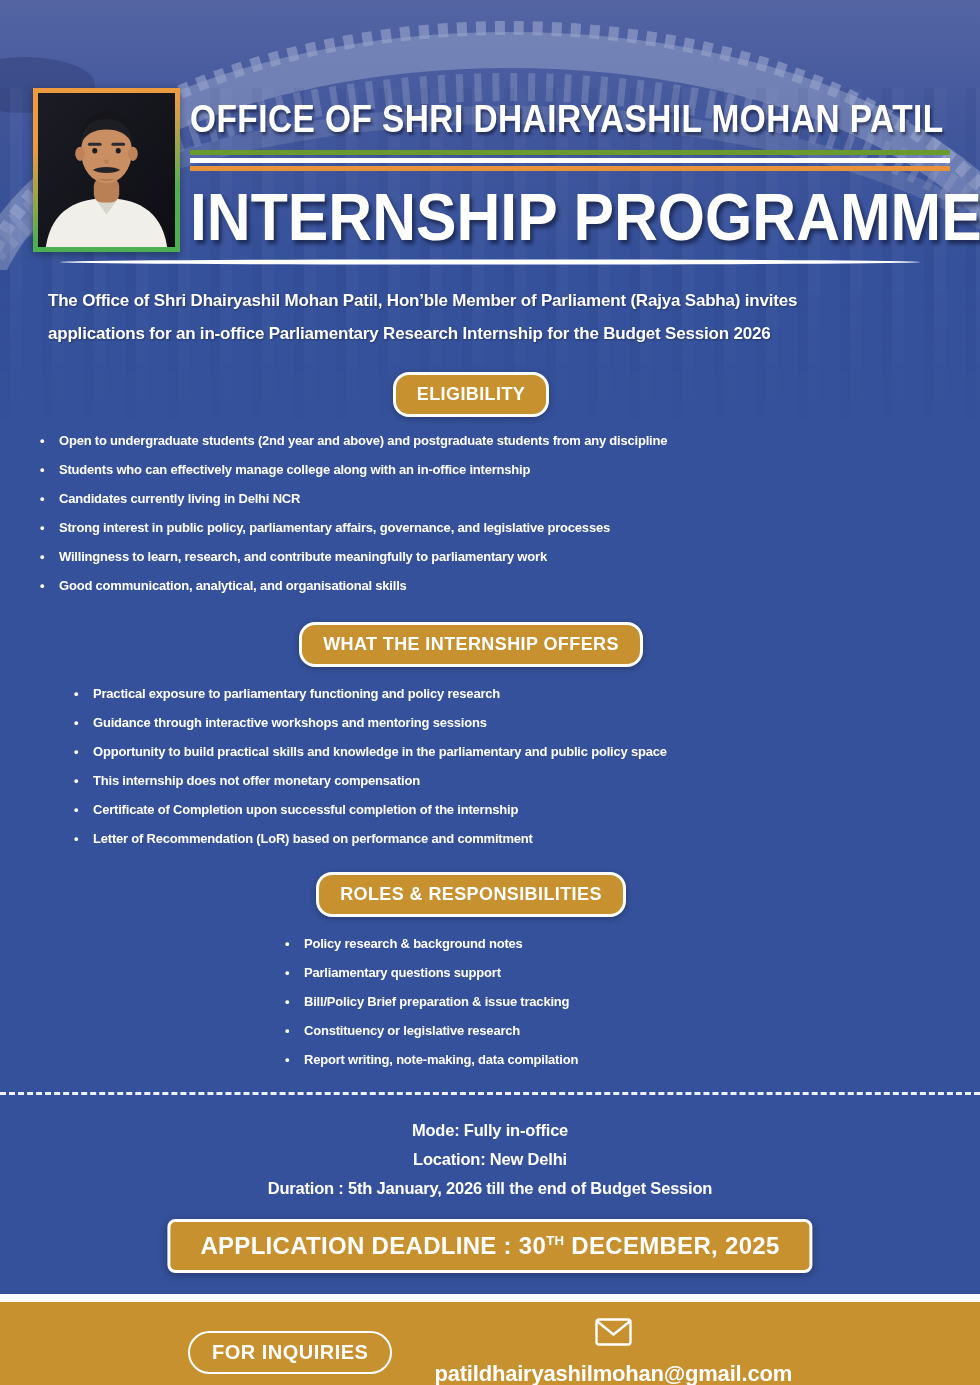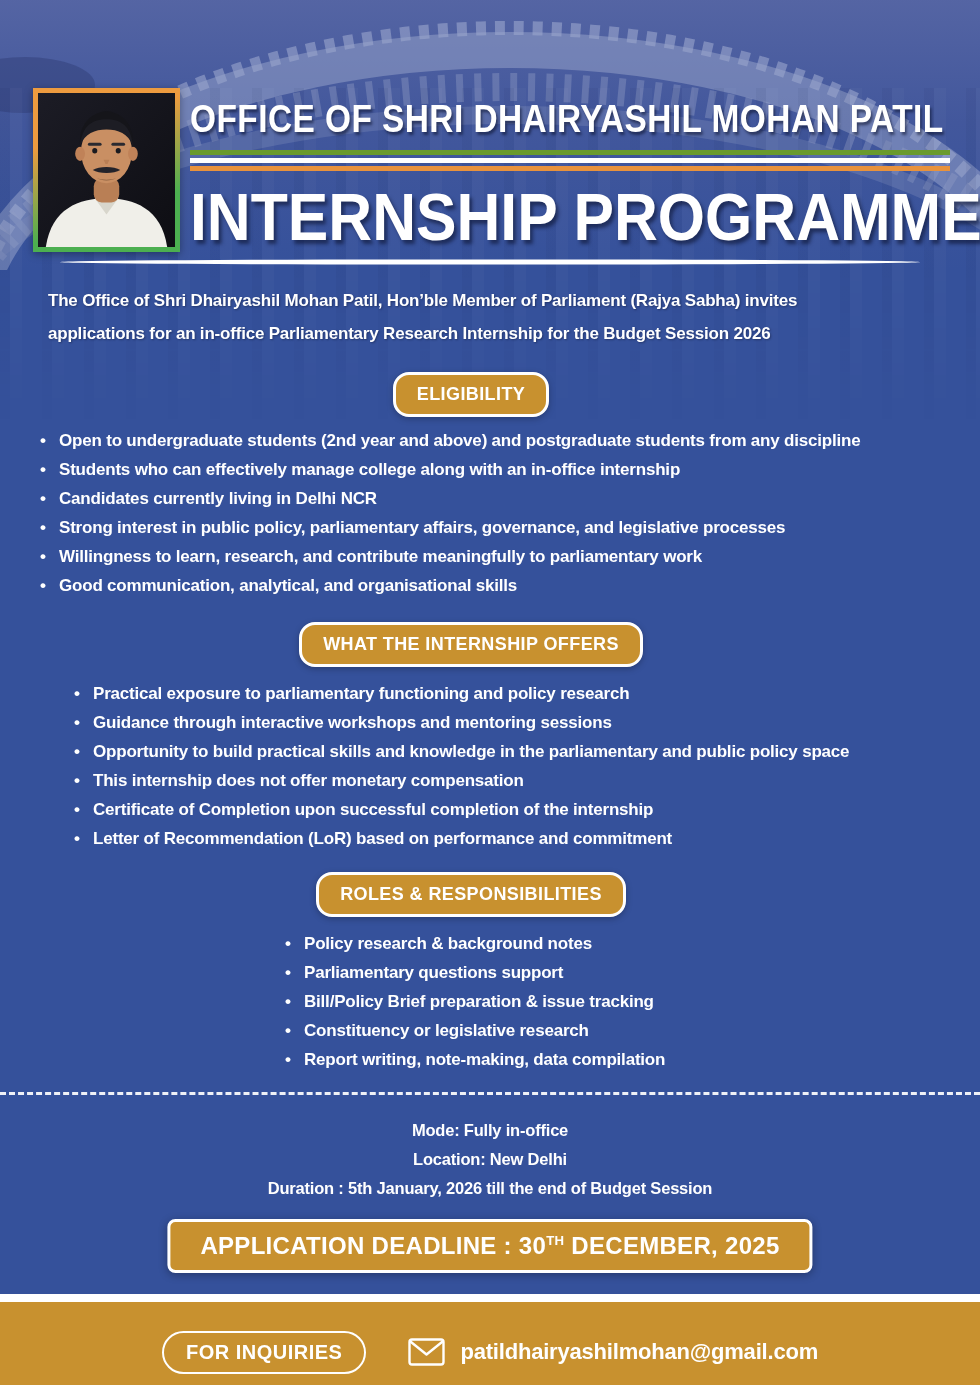--- a/index.html
+++ b/index.html
@@ -54,21 +54,21 @@
   .badge{
     display:inline-block;background:var(--gold);color:var(--white);
     border:3px solid var(--white);border-radius:16px;
     padding:9px 21px;font-size:18px;font-weight:bold;letter-spacing:.4px;
     box-shadow:0 2px 6px rgba(0,0,0,.25);
   }
   .badge-row.b1{top:372px;}
   .badge-row.b2{top:622px;}
   .badge-row.b3{top:872px;}
   
-  ul.blist{list-style:none;font-size:17px;font-weight:bold;line-height:29px;letter-spacing:-0.2px;}
+  ul.blist{list-style:none;font-size:13px;font-weight:bold;line-height:29px;letter-spacing:-0.2px;}
   ul.blist li{position:relative;padding-left:19px;}
   ul.blist li::before{content:"\2022";position:absolute;left:0;top:0;color:var(--white);}
   .list-1{position:absolute;left:40px;top:426px;width:930px;}
   .list-2{position:absolute;left:74px;top:679px;width:904px;}
   .list-3{position:absolute;left:285px;top:929px;width:660px;}
   
   .dashed-divider{position:absolute;left:0;top:1092px;width:980px;border-top:3px dashed rgba(255,255,255,.92);}
   .details{position:absolute;left:0;top:1116px;width:980px;text-align:center;
     font-size:16.5px;font-weight:bold;line-height:29px;letter-spacing:-0.2px;}
   
@@ -82,21 +82,21 @@
   
   .footer-sep{position:absolute;left:0;top:1294px;width:980px;height:8px;background:var(--white);}
   .footer{
     position:absolute;left:0;top:1302px;width:980px;height:100px;background:var(--gold);
     display:flex;align-items:center;justify-content:center;gap:42px;
   }
   .inquiries-pill{
     border:2.5px solid var(--white);border-radius:24px;padding:8px 22px;
     font-size:20px;font-weight:bold;letter-spacing:.5px;color:var(--white);
   }
-  .email-wrap{display:flex;align-items:center;gap:15px;}
+  .email-wrap{display:flex;align-items:center;gap:15px;flex-direction:column;}
   .email{font-size:22px;font-weight:bold;color:var(--white);letter-spacing:-0.2px;}
 </style>
 </head>
 <body>
 
 <div class="poster">
 
   <div class="bg-top">
     <svg width="980" height="270" viewBox="0 0 980 270">
       <ellipse cx="25" cy="85" rx="70" ry="28" fill="#2e3c74" opacity="0.45"></ellipse>

